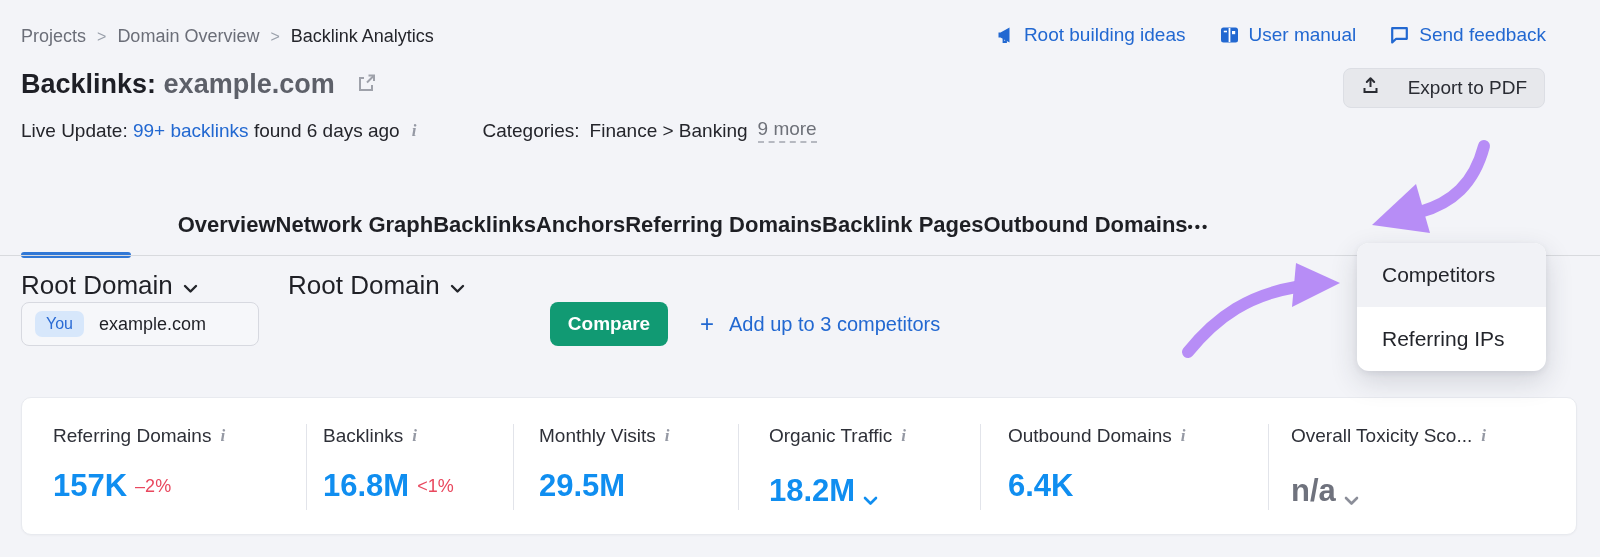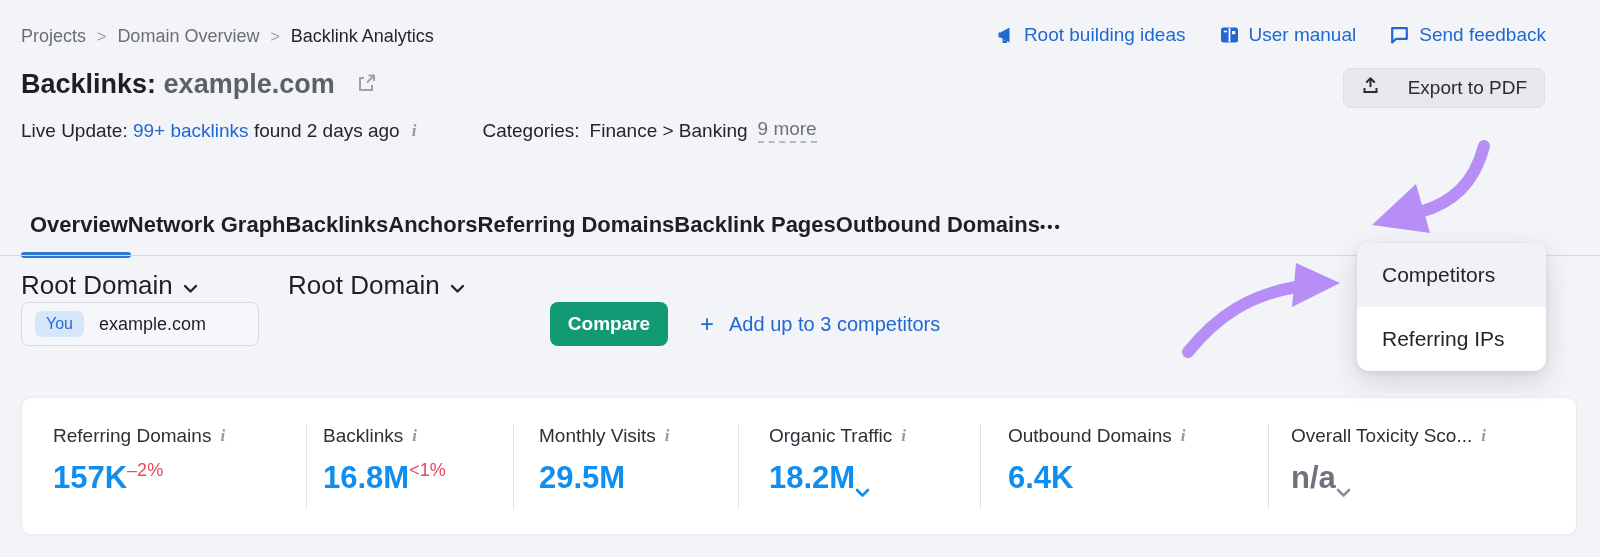--- a/index.html
+++ b/index.html
@@ -29,21 +29,21 @@
 
   
   .meta-row { position: absolute; left: 21px; top: 118px; font-size: 19px; color: #24252b; display: flex; align-items: center; }
   .meta-row .link { color: #2268d1; text-decoration: none; cursor: pointer; }
   .info-i { font-family: "Liberation Serif", serif; font-style: italic; font-weight: 700; color: #9599a4; font-size: 17px; cursor: pointer; }
   .meta-row .info-i { margin-left: 12px; }
   .categories { margin-left: 66px; display: flex; align-items: center; gap: 10px; }
   .more-link { color: #6e7179; border-bottom: 2px dashed #b6b9c1; padding-bottom: 1px; cursor: pointer; }
 
   
-  .tabs { position: absolute; left: 30px; top: 212px; width: 1345px; display: flex; justify-content: flex-start; align-items: baseline; }
+  .tabs { position: absolute; left: 21px; top: 212px; width: 1345px; display: flex; justify-content: center; align-items: baseline; }
   .tab { font-size: 22px; font-weight: 700; color: #1e1f24; cursor: pointer; white-space: nowrap; }
   .tab-overflow { font-size: 15px; font-weight: 700; letter-spacing: 2px; color: #1e1f24; cursor: pointer; }
   .tab-underline { position: absolute; left: 21px; top: 252px; width: 110px; height: 6px; border-radius: 3px; background: #3178d6; }
   .tabs-divider { position: absolute; left: 0; top: 255px; width: 1600px; height: 1px; background: #d8dade; }
 
   
   .filter-label { position: absolute; top: 270px; font-size: 26px; color: #1f2026; display: flex; align-items: center; gap: 10px; cursor: pointer; }
   .filter-main { left: 21px; }
   .filter-comp { left: 288px; }
 
@@ -61,21 +61,21 @@
     border: none; border-radius: 8px; font-size: 19px; font-weight: 700; cursor: pointer; font-family: "Liberation Sans", sans-serif; }
   .add-comp-link { position: absolute; left: 700px; top: 302px; height: 44px; display: flex; align-items: center; gap: 15px;
     color: #2268d1; font-size: 20px; text-decoration: none; cursor: pointer; }
   .add-comp-link .plus { font-size: 24px; font-weight: 400; }
 
   
   .metrics-card { position: absolute; left: 21px; top: 397px; width: 1556px; height: 138px; background: #ffffff;
     border: 1px solid #e8eaef; border-radius: 10px; box-shadow: 0 1px 2px rgba(20,22,40,0.03); }
   .metric { position: absolute; top: 0; }
   .m-label { position: absolute; top: 27px; display: flex; align-items: center; gap: 9px; font-size: 19px; color: #2e3038; white-space: nowrap; }
-  .m-value { position: absolute; top: 62px; display: flex; align-items: flex-start; font-size: 31px; font-weight: 700; color: #108ef0; white-space: nowrap; }
+  .m-value { position: absolute; top: 70px; display: flex; align-items: center; gap: 8px; font-size: 31px; font-weight: 700; color: #108ef0; white-space: nowrap; }
   .m-value.muted { color: #6f727d; }
   .m-delta { font-size: 18px; font-weight: 400; color: #e9485e; }
   .m-chevron { align-self: center; margin-top: 10px; cursor: pointer; }
   .m-divider { position: absolute; top: 26px; width: 1px; height: 86px; background: #e2e4ea; }
   .m1 { left: 31px; }  .m2 { left: 301px; } .m3 { left: 517px; }
   .m4 { left: 747px; } .m5 { left: 986px; } .m6 { left: 1269px; }
   .d1 { left: 284px; } .d2 { left: 491px; } .d3 { left: 716px; } .d4 { left: 958px; } .d5 { left: 1246px; }
 
   
   .overflow-menu { position: absolute; left: 1337px; top: 243px; width: 189px; background: #ffffff; border-radius: 12px;
@@ -148,21 +148,21 @@
           <path d="M5.8 6 L9.5 2.3 L13.2 6" fill="none" stroke="#2a2c33" stroke-width="2" stroke-linecap="round" stroke-linejoin="round"></path>
           <path d="M3.5 12 V16 H15.5 V12" fill="none" stroke="#2a2c33" stroke-width="2"></path>
         </svg>
     </span>
     <span>Export to PDF</span>
   </button>
 
   <div class="meta-row">
     <span>Live Update:</span>&nbsp;
     <a class="link">99+ backlinks</a>&nbsp;
-    <span>found 2 days ago</span>
+    <span>found 6 days ago</span>
     <span class="info-i">i</span>
     <span class="categories">
       <span>Categories:</span>
       <span>Finance &gt; Banking</span>
       <span class="more-link">9 more</span>
     </span>
   </div>
 
   <nav class="tabs">
     <span class="tab">Overview</span>

